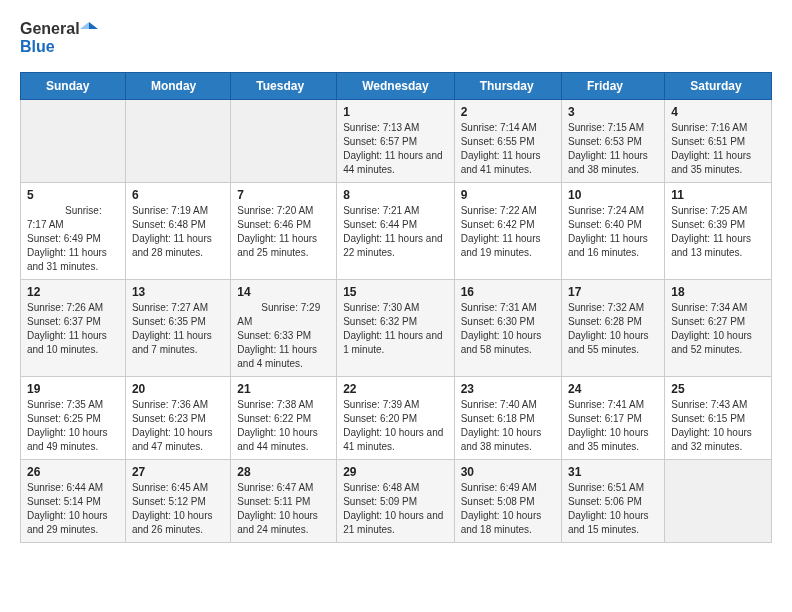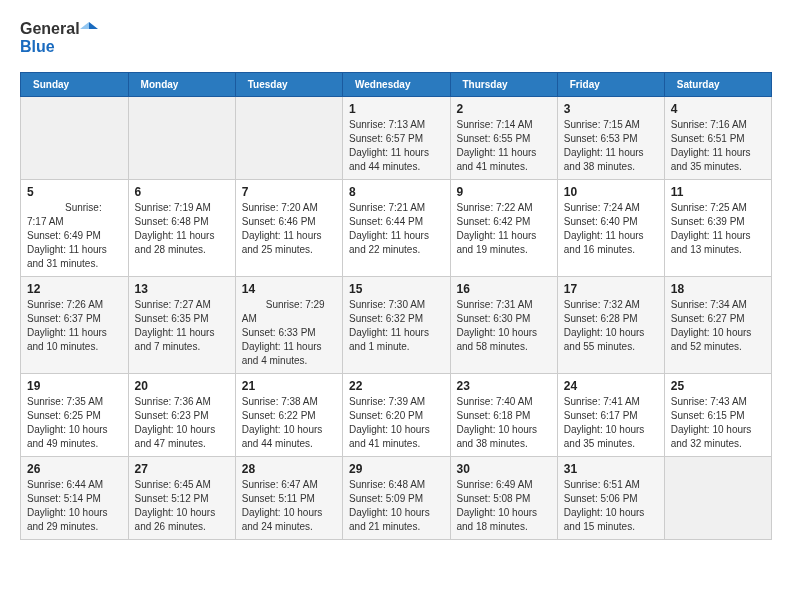--- a/index.html
+++ b/index.html
@@ -34,23 +34,23 @@
       color: #555;
     }
     table {
       width: 100%;
       border-collapse: collapse;
       font-size: 11px;
     }
     thead tr th {
       background-color: #2a7abf;
       color: #fff;
-      padding: 6px 12px;
+      padding: 6px 25px;
       text-align: left;
-      font-size: 10px;
+      font-size: 12px;
       font-weight: bold;
       border: 1px solid #1a5a9f;
     }
     tbody tr td {
       border: 1px solid #ccc;
       vertical-align: top;
       padding: 5px 6px;
       width: 108px;
       min-height: 80px;
       background: #fff;

